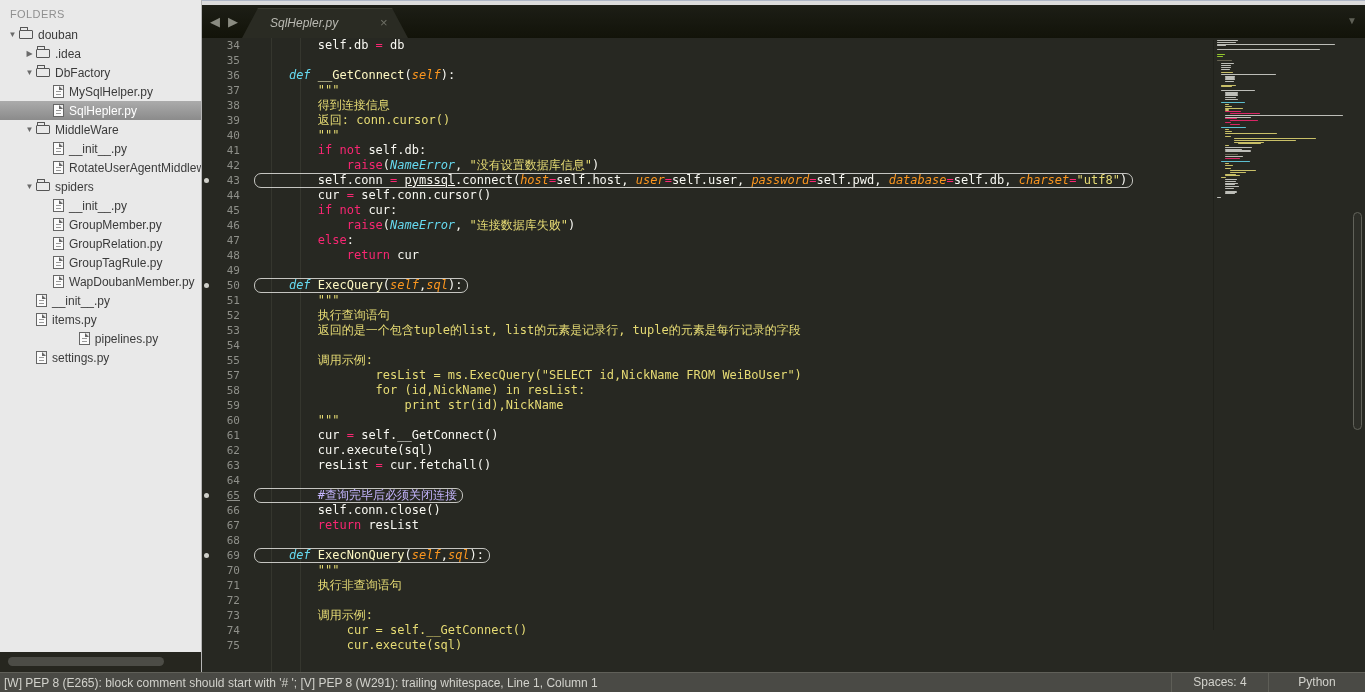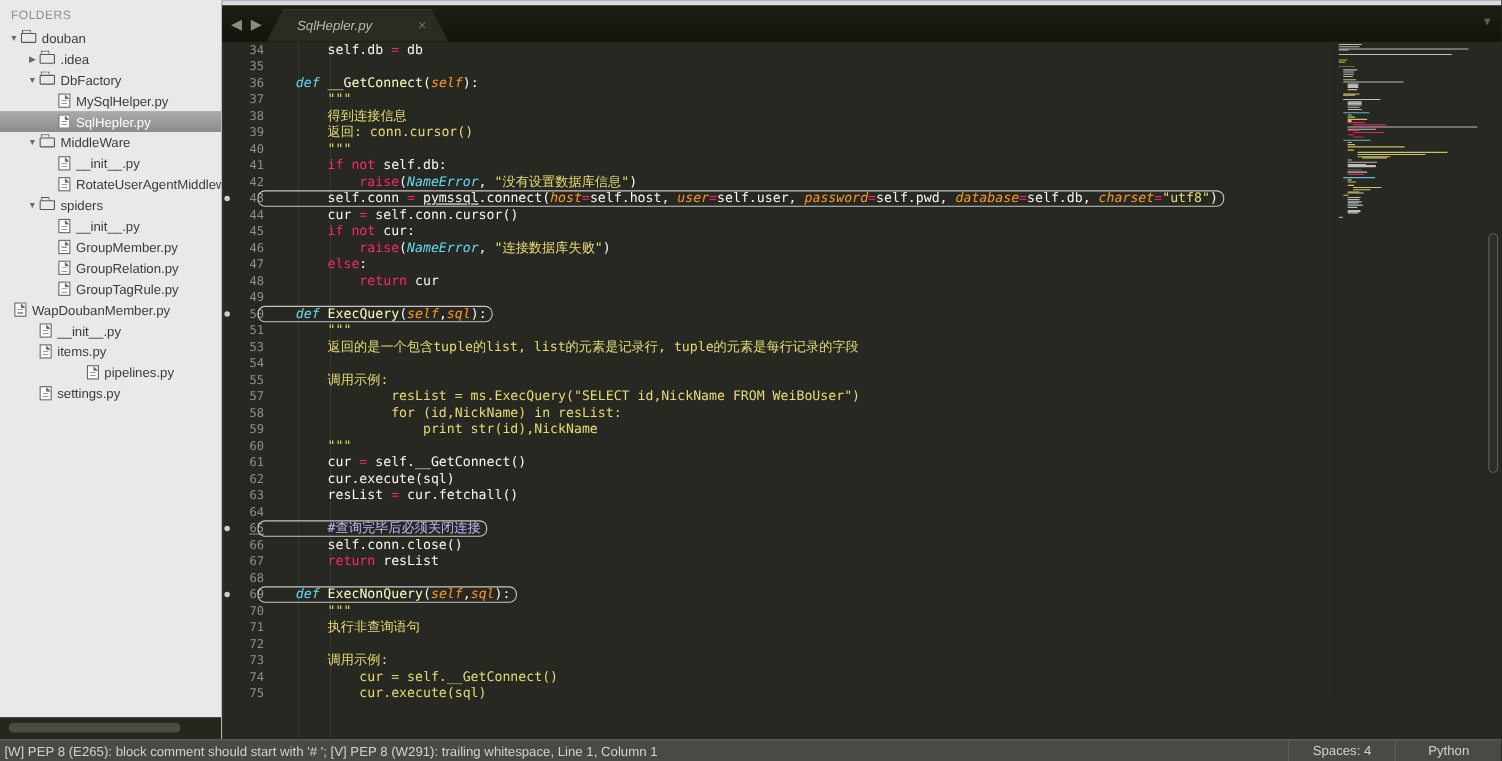--- a/index.html
+++ b/index.html
@@ -51,21 +51,21 @@
   
   .editor { position:absolute; left:0; top:38px; width:1011px; height:634px; overflow:hidden;
             font-family:"DejaVu Sans Mono", monospace; font-size:12px; }
   .guide { position:absolute; top:0; bottom:0; width:1px; background:#35362e; }
   .cl { position:relative; display:flex; height:15px; line-height:15px; white-space:pre; }
   .gut { flex:0 0 38px; display:flex; }
   .dotcol { width:12px; position:relative; }
   .hasdot .dotcol::before { content:""; position:absolute; left:2px; top:5px; width:5px; height:5px;
                             border-radius:50%; background:#cfcfc9; }
   .num { width:26px; text-align:right; color:#8f908a; font-size:11px; }
-  .code { padding-left:0; color:#f8f8f2; }
+  .code { padding-left:20px; color:#f8f8f2; }
   .box { display:inline-block; border:1px solid rgba(242,242,238,.78); border-radius:7px;
          padding:0 5px; margin-left:-6px; height:15px; line-height:13px; }
   .c-fg{color:#f8f8f2} .c-pink{color:#f92672} .c-green{color:#fef9c3}
   .c-blue-i{color:#66d9ef;font-style:italic} .c-orange-i{color:#fd971f;font-style:italic}
   .c-yellow{color:#e6db74} .c-comment{color:#c4b5fd}
   .c-fg-u{color:#f8f8f2;text-decoration:underline}
 
   
   .minimap { position:absolute; left:1011px; top:40px; width:134px; height:590px;
              border-left:1px solid #20211b; padding-left:3px; }
@@ -147,21 +147,21 @@
         <div class="tree-item" style="padding-left: 40px;">
           <span class="tw"></span>
           <span class="ico-file"></span>
           <span>GroupRelation.py</span>
         </div>
         <div class="tree-item" style="padding-left: 40px;">
           <span class="tw"></span>
           <span class="ico-file"></span>
           <span>GroupTagRule.py</span>
         </div>
-        <div class="tree-item" style="">
+        <div class="tree-item" style="padding-left: 40px;">
           <span class="tw"></span>
           <span class="ico-file"></span>
           <span>WapDoubanMember.py</span>
         </div>
         <div class="tree-item" style="padding-left: 23px;">
           <span class="tw"></span>
           <span class="ico-file"></span>
           <span>__init__.py</span>
         </div>
         <div class="tree-item" style="padding-left: 23px;">
@@ -212,20 +212,21 @@
         <div class="cl"><span class="gut"><i class="dotcol"></i><i class="num" style="font-style: normal;">42</i></span><span class="code"><span class="c-fg">            </span><span class="c-pink">raise</span><span class="c-fg">(</span><span class="c-blue-i">NameError</span><span class="c-fg">, </span><span class="c-yellow">"没有设置数据库信息"</span><span class="c-fg">)</span></span></div>
         <div class="cl hasdot"><span class="gut"><i class="dotcol"></i><i class="num" style="font-style: normal;">43</i></span><span class="code"><span class="box"><span class="c-fg">        self.conn </span><span class="c-pink">=</span><span class="c-fg"> </span><span class="c-fg-u">pymssql</span><span class="c-fg">.connect(</span><span class="c-orange-i">host</span><span class="c-pink">=</span><span class="c-fg">self.host, </span><span class="c-orange-i">user</span><span class="c-pink">=</span><span class="c-fg">self.user, </span><span class="c-orange-i">password</span><span class="c-pink">=</span><span class="c-fg">self.pwd, </span><span class="c-orange-i">database</span><span class="c-pink">=</span><span class="c-fg">self.db, </span><span class="c-orange-i">charset</span><span class="c-pink">=</span><span class="c-yellow">"utf8"</span><span class="c-fg">)</span></span></span></div>
         <div class="cl"><span class="gut"><i class="dotcol"></i><i class="num" style="font-style: normal;">44</i></span><span class="code"><span class="c-fg">        cur </span><span class="c-pink">=</span><span class="c-fg"> self.conn.cursor()</span></span></div>
         <div class="cl"><span class="gut"><i class="dotcol"></i><i class="num" style="font-style: normal;">45</i></span><span class="code"><span class="c-fg">        </span><span class="c-pink">if not</span><span class="c-fg"> cur:</span></span></div>
         <div class="cl"><span class="gut"><i class="dotcol"></i><i class="num" style="font-style: normal;">46</i></span><span class="code"><span class="c-fg">            </span><span class="c-pink">raise</span><span class="c-fg">(</span><span class="c-blue-i">NameError</span><span class="c-fg">, </span><span class="c-yellow">"连接数据库失败"</span><span class="c-fg">)</span></span></div>
         <div class="cl"><span class="gut"><i class="dotcol"></i><i class="num" style="font-style: normal;">47</i></span><span class="code"><span class="c-fg">        </span><span class="c-pink">else</span><span class="c-fg">:</span></span></div>
         <div class="cl"><span class="gut"><i class="dotcol"></i><i class="num" style="font-style: normal;">48</i></span><span class="code"><span class="c-fg">            </span><span class="c-pink">return</span><span class="c-fg"> cur</span></span></div>
         <div class="cl"><span class="gut"><i class="dotcol"></i><i class="num" style="font-style: normal;">49</i></span><span class="code"></span></div>
         <div class="cl hasdot"><span class="gut"><i class="dotcol"></i><i class="num" style="font-style: normal;">50</i></span><span class="code"><span class="box"><span class="c-fg">    </span><span class="c-blue-i">def</span><span class="c-fg"> </span><span class="c-green">ExecQuery</span><span class="c-fg">(</span><span class="c-orange-i">self</span><span class="c-fg">,</span><span class="c-orange-i">sql</span><span class="c-fg">):</span></span></span></div>
         <div class="cl"><span class="gut"><i class="dotcol"></i><i class="num" style="font-style: normal;">51</i></span><span class="code"><span class="c-yellow">        """</span></span></div>
+        <div class="cl"><span class="gut"><i class="dotcol"></i><i class="num" style="font-style: normal;">52</i></span><span class="code"><span class="c-yellow">        执行查询语句</span></span></div>
         <div class="cl"><span class="gut"><i class="dotcol"></i><i class="num" style="font-style: normal;">53</i></span><span class="code"><span class="c-yellow">        返回的是一个包含tuple的list, list的元素是记录行, tuple的元素是每行记录的字段</span></span></div>
         <div class="cl"><span class="gut"><i class="dotcol"></i><i class="num" style="font-style: normal;">54</i></span><span class="code"></span></div>
         <div class="cl"><span class="gut"><i class="dotcol"></i><i class="num" style="font-style: normal;">55</i></span><span class="code"><span class="c-yellow">        调用示例:</span></span></div>
         <div class="cl"><span class="gut"><i class="dotcol"></i><i class="num" style="font-style: normal;">57</i></span><span class="code"><span class="c-yellow">                resList = ms.ExecQuery("SELECT id,NickName FROM WeiBoUser")</span></span></div>
         <div class="cl"><span class="gut"><i class="dotcol"></i><i class="num" style="font-style: normal;">58</i></span><span class="code"><span class="c-yellow">                for (id,NickName) in resList:</span></span></div>
         <div class="cl"><span class="gut"><i class="dotcol"></i><i class="num" style="font-style: normal;">59</i></span><span class="code"><span class="c-yellow">                    print str(id),NickName</span></span></div>
         <div class="cl"><span class="gut"><i class="dotcol"></i><i class="num" style="font-style: normal;">60</i></span><span class="code"><span class="c-yellow">        """</span></span></div>
         <div class="cl"><span class="gut"><i class="dotcol"></i><i class="num" style="font-style: normal;">61</i></span><span class="code"><span class="c-fg">        cur </span><span class="c-pink">=</span><span class="c-fg"> self.__GetConnect()</span></span></div>
         <div class="cl"><span class="gut"><i class="dotcol"></i><i class="num" style="font-style: normal;">62</i></span><span class="code"><span class="c-fg">        cur.execute(sql)</span></span></div>
         <div class="cl"><span class="gut"><i class="dotcol"></i><i class="num" style="font-style: normal;">63</i></span><span class="code"><span class="c-fg">        resList </span><span class="c-pink">=</span><span class="c-fg"> cur.fetchall()</span></span></div>

